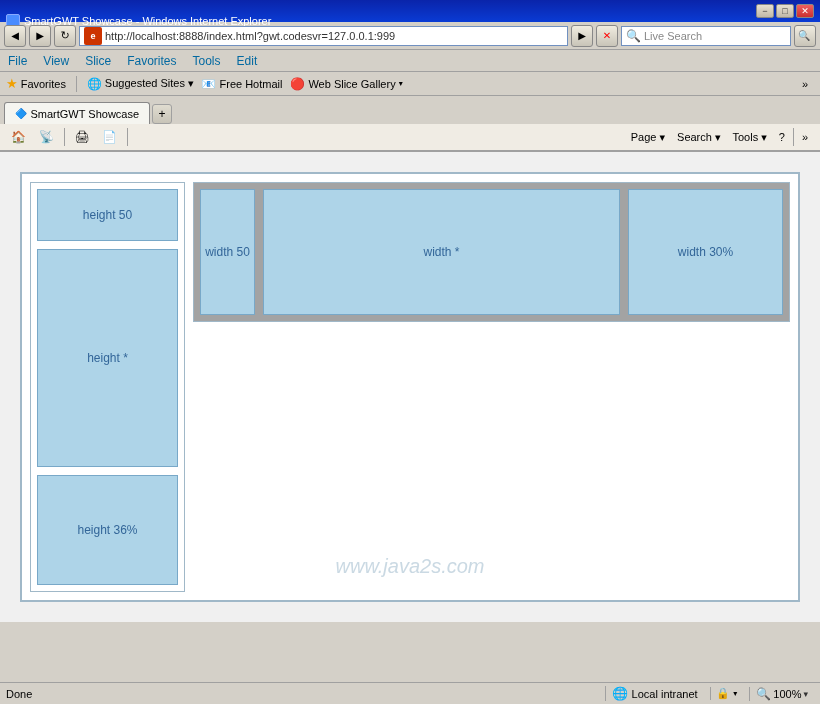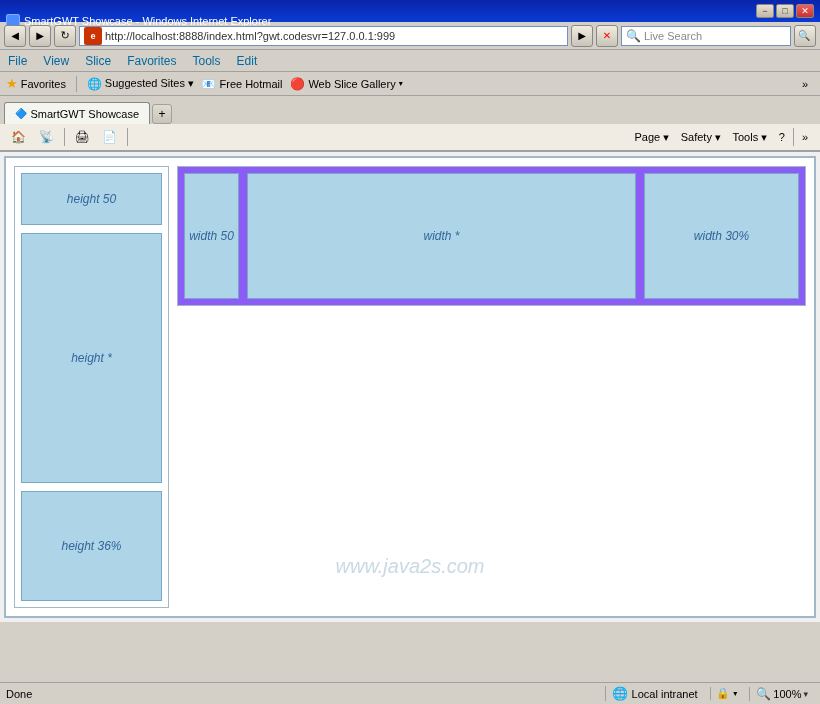--- a/index.html
+++ b/index.html
@@ -213,24 +213,23 @@
     
     .browser-content {
       background: white;
       height: calc(704px - 22px - 28px - 22px - 24px - 28px - 28px - 22px);
       overflow: auto;
       position: relative;
     }
 
     
     .sgwt-container {
-      padding: 4px;
+      padding: 20px;
       background: #f0f0f0;
       height: 100%;
-      font-style: italic;
     }
 
     .sgwt-panel {
       background: white;
       border: 2px solid #a0b8c8;
       height: 100%;
       padding: 8px;
       display: flex;
       gap: 8px;
     }
@@ -267,21 +266,21 @@
       display: flex;
       flex-direction: column;
       gap: 8px;
     }
 
     .top-row {
       display: flex;
       gap: 8px;
       border: 1px solid #a0b8c8;
       padding: 6px;
-      background: #8b5cf6;
+      background: #a3a3a3;
       height: 140px;
     }
 
     .cell-w50 { width: 55px; flex-shrink: 0; }
     .cell-wstar { flex: 1; }
     .cell-w30 { width: 155px; flex-shrink: 0; align-items: center; }
 
     .watermark {
       position: absolute;
       bottom: 44px;
@@ -406,21 +405,21 @@
     <div class="ie-toolbar-left">
       <div style="width:26px;height:24px;display:flex;align-items:center;justify-content:center;">🏠</div>
       <div style="width:26px;height:24px;display:flex;align-items:center;justify-content:center;">📡</div>
       <div class="toolbar-sep"></div>
       <div style="width:26px;height:24px;display:flex;align-items:center;justify-content:center;">🖨</div>
       <div style="width:26px;height:24px;display:flex;align-items:center;justify-content:center;">📄</div>
       <div class="toolbar-sep"></div>
     </div>
     <div style="display:flex;gap:0;margin-left:auto;">
       <div class="toolbar-btn">Page ▾</div>
-      <div class="toolbar-btn">Safety ▾</div>
+      <div class="toolbar-btn">Search ▾</div>
       <div class="toolbar-btn">Tools ▾</div>
       <div class="toolbar-btn">?</div>
       <div class="toolbar-sep"></div>
       <div class="toolbar-btn">»</div>
     </div>
   </div>
 </div>
 
 <div class="browser-content" style="height:470px;position:relative;">
   <div class="sgwt-container">

